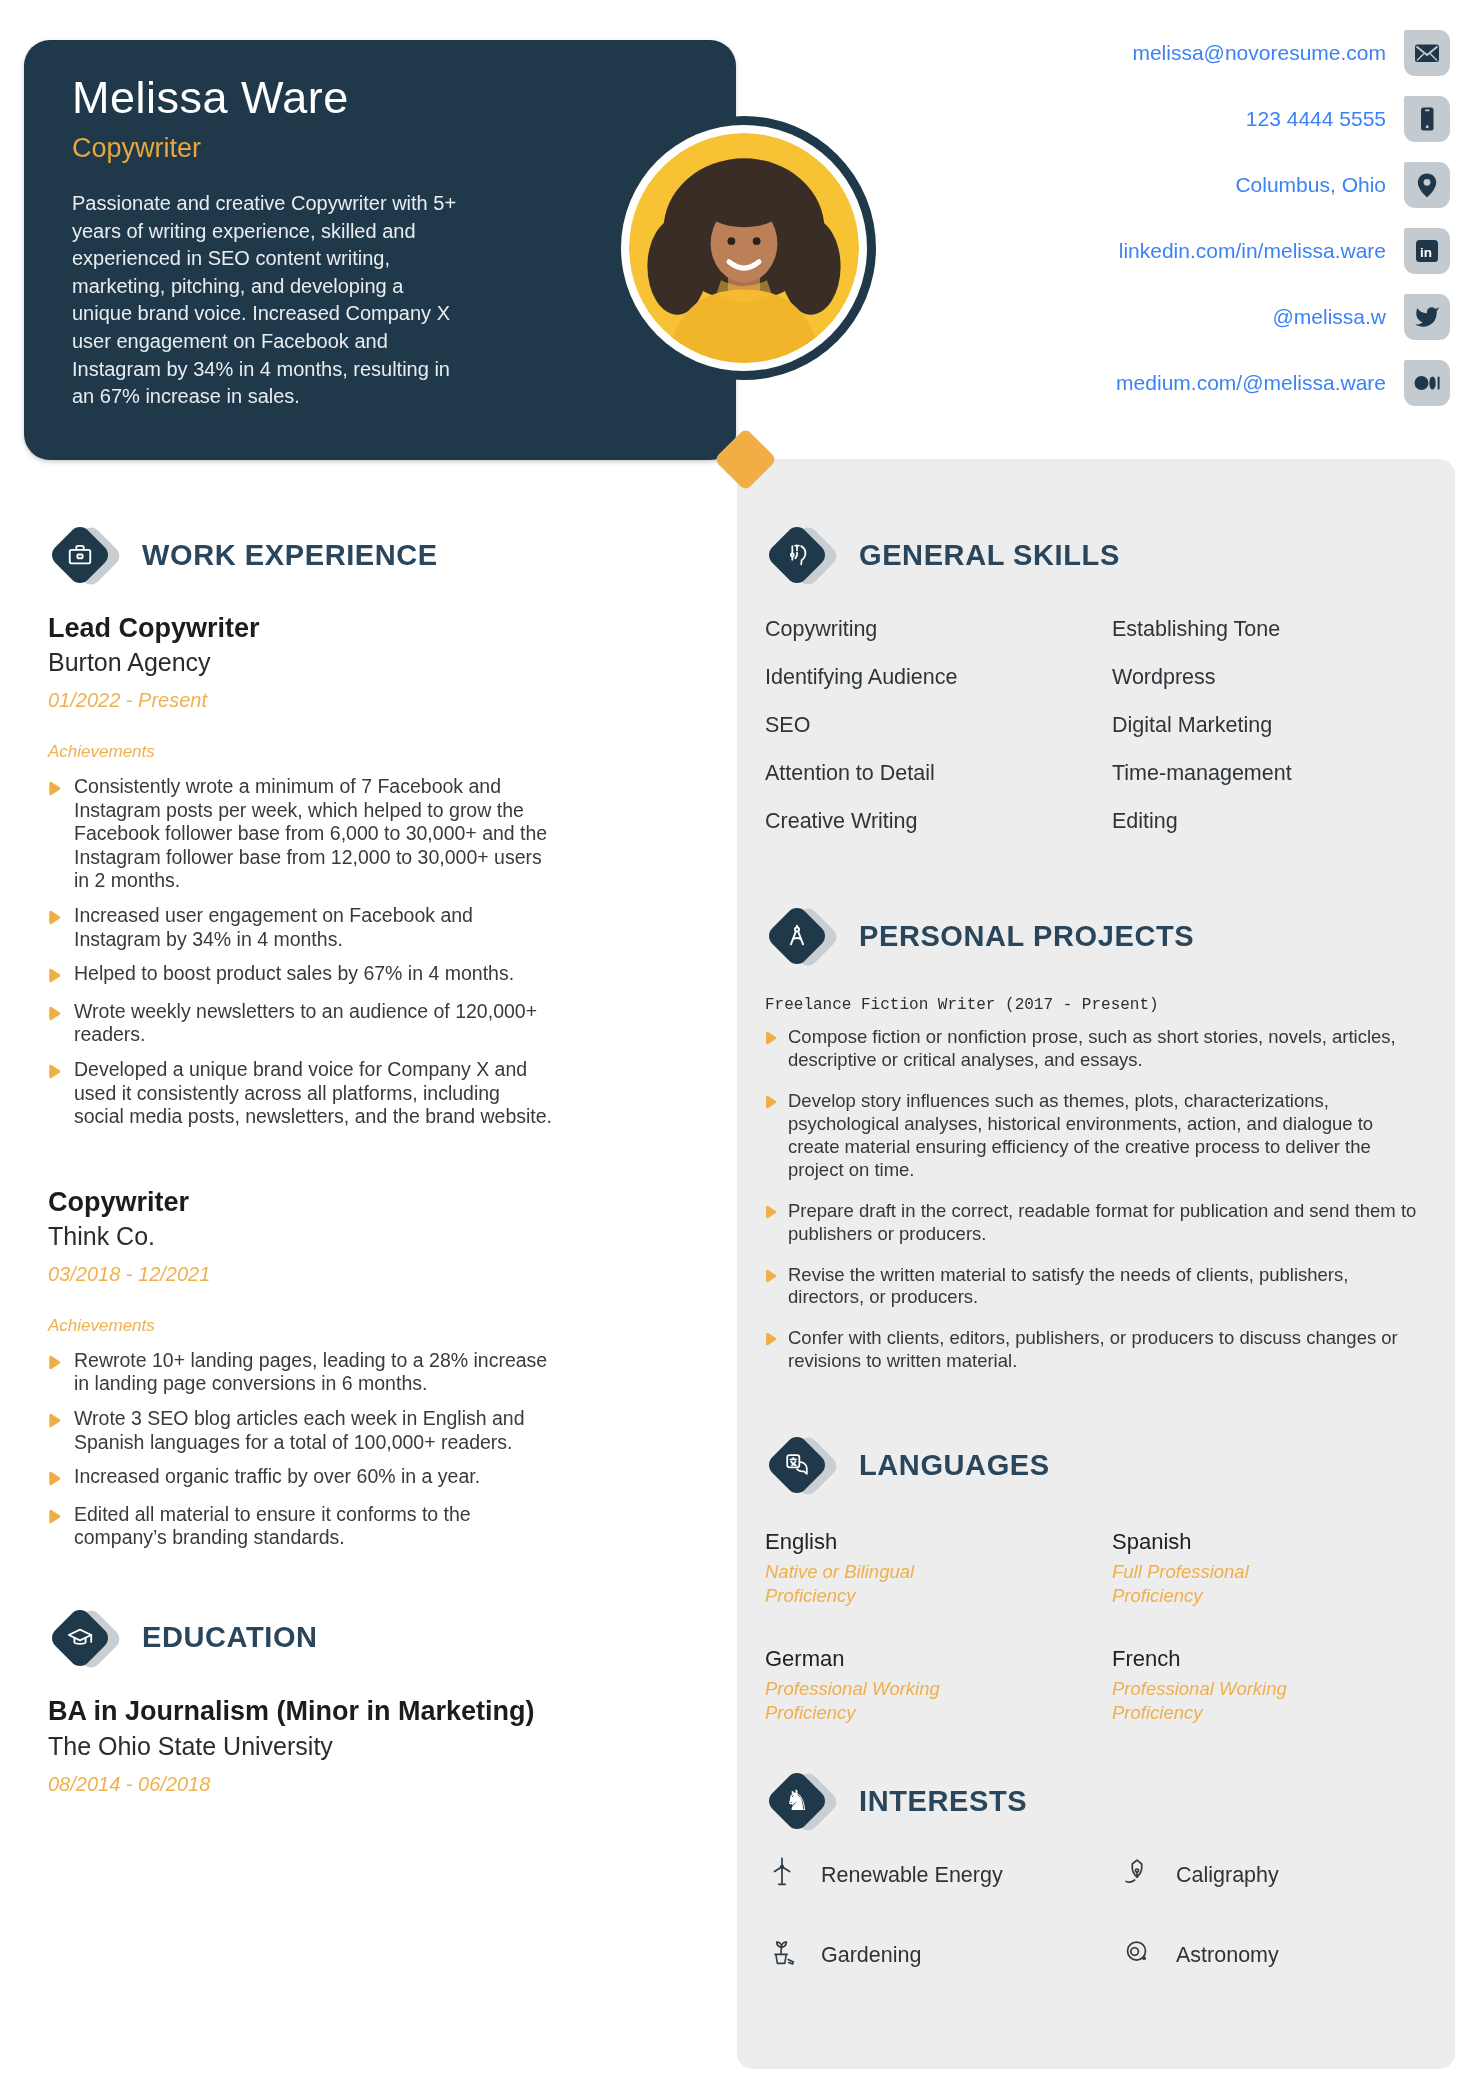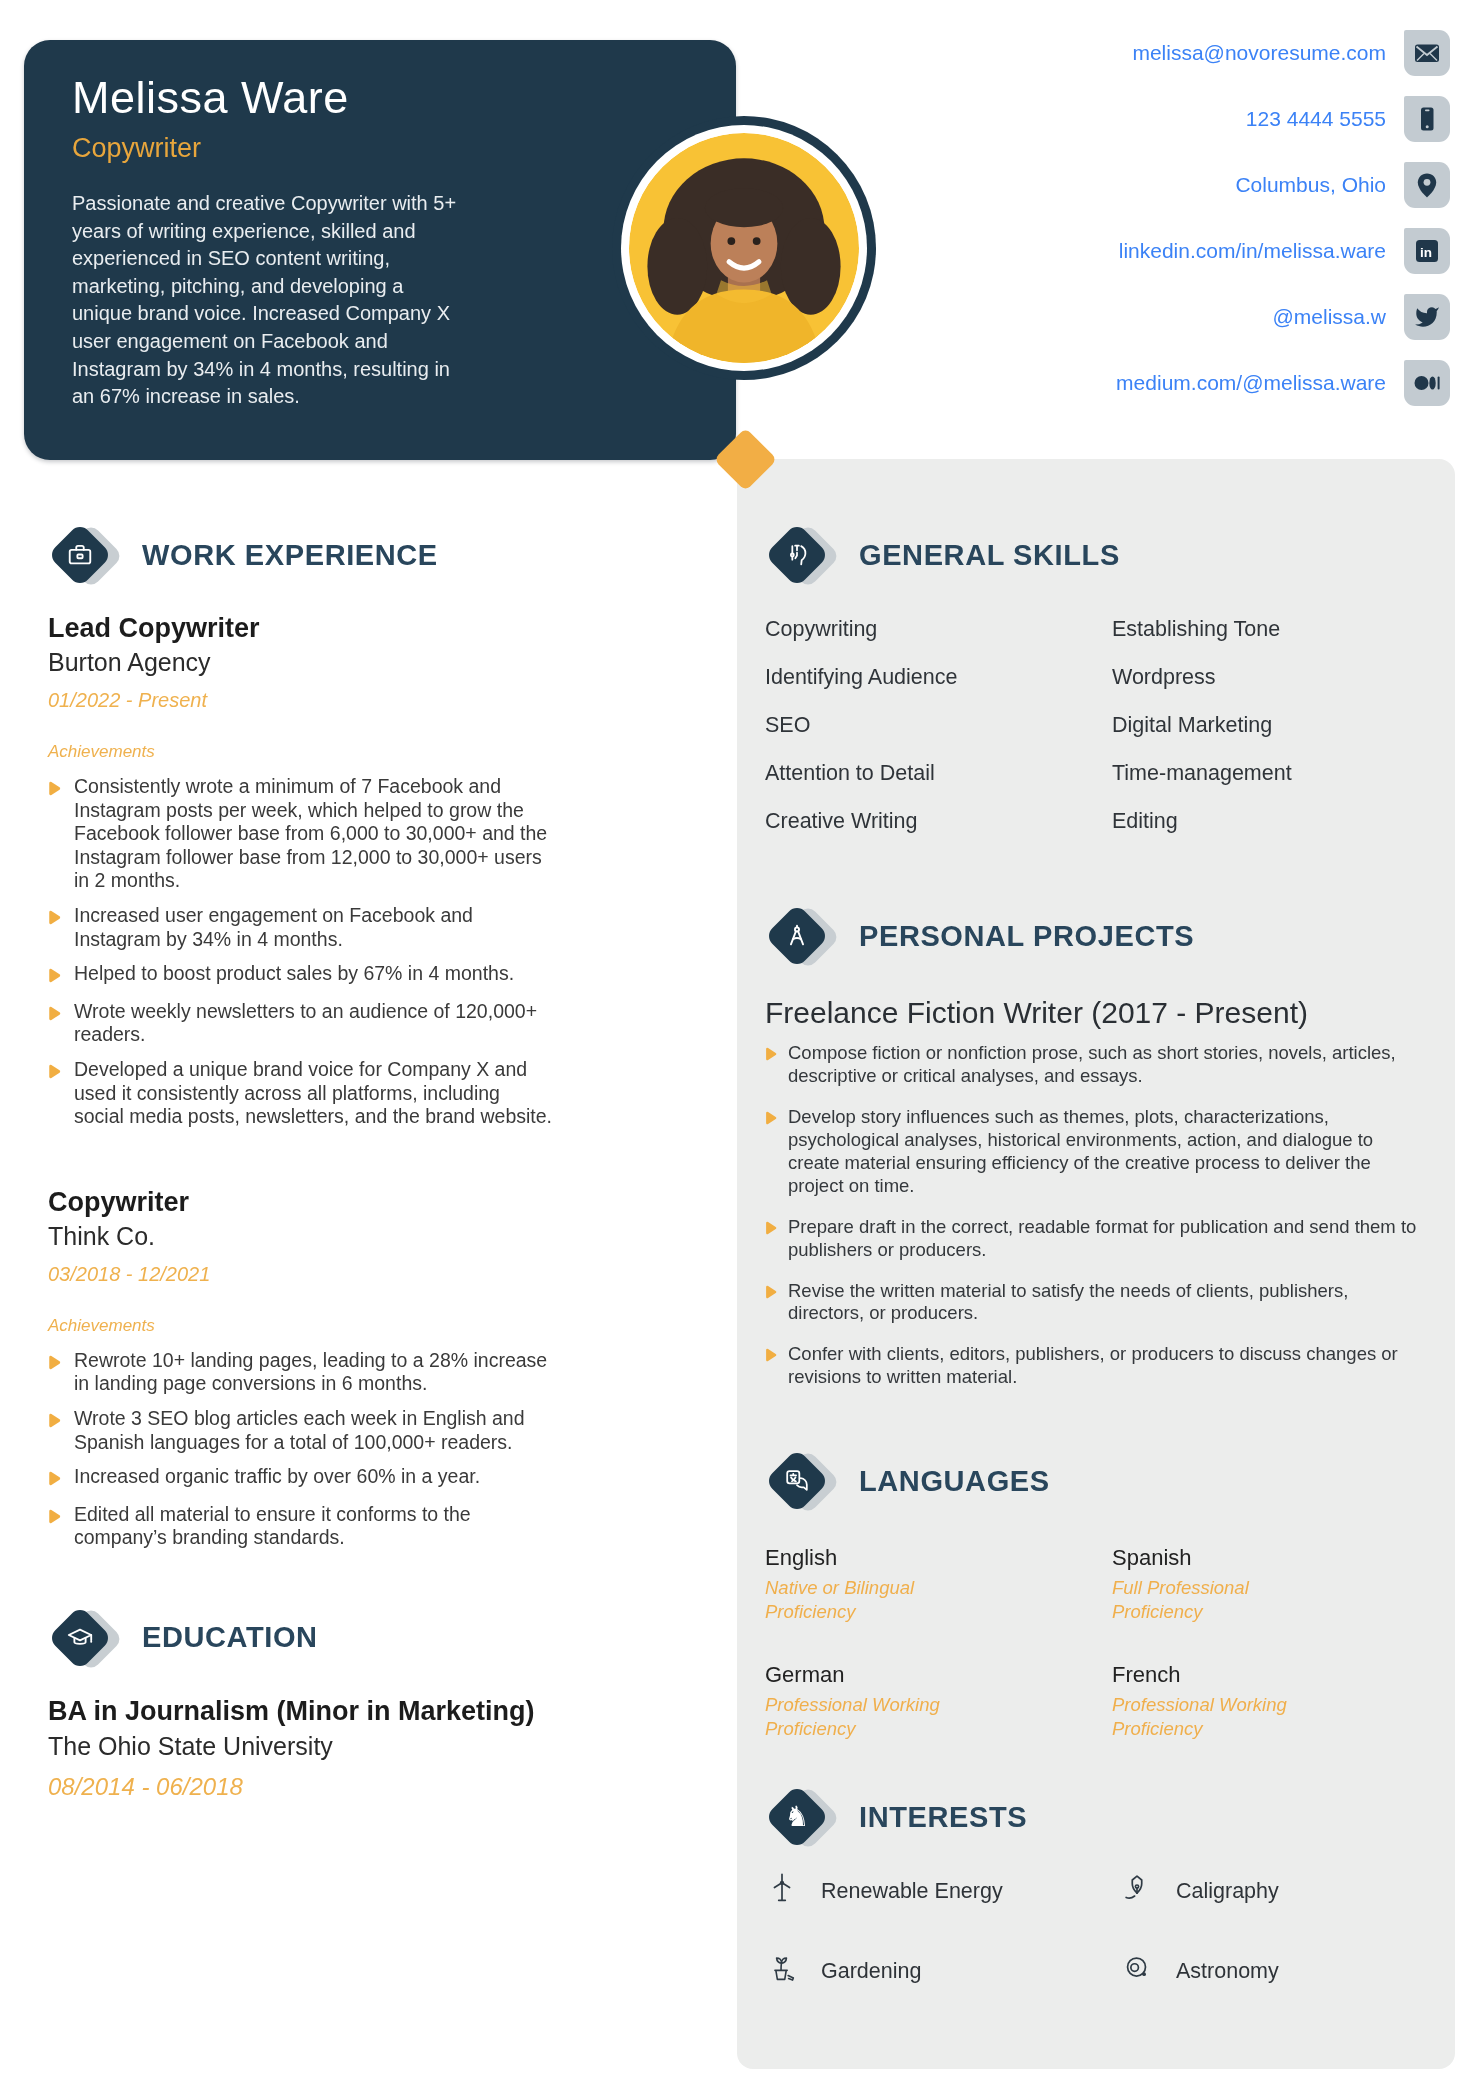--- a/index.html
+++ b/index.html
@@ -63,24 +63,24 @@
   .job-title{font-size:27px;font-weight:700;color:#1C1C1C;}
   .job-company{font-size:25px;color:#2B2B2B;margin-top:4px;}
   .job-dates{font-size:20px;font-style:italic;color:var(--accent-light);margin-top:12px;}
   .ach-label{font-size:17px;font-style:italic;color:var(--accent-light);margin-top:30px;}
   .bullets{margin-top:13px;display:flex;flex-direction:column;gap:11px;}
   .bullet{display:flex;gap:13px;font-size:19.5px;line-height:1.21;color:var(--body-text);}
   .bmark{flex:0 0 auto;margin-top:3px;}
   .section-gap{margin-top:56px;}
   .edu-degree{font-size:27px;font-weight:700;color:#1C1C1C;margin-top:26px;}
   .edu-school{font-size:25px;color:#2B2B2B;margin-top:5px;}
-  .edu-dates{font-size:24px;font-style:italic;color:var(--accent-light);margin-top:12px;}
+  .edu-dates{font-size:20px;font-style:italic;color:var(--accent-light);margin-top:12px;}
   
   .skills-grid{display:grid;grid-template-columns:347px auto;row-gap:23px;margin-top:30px;font-size:21.5px;color:#2F3439;}
-  .project-title{margin-top:28px;font-size:30px;color:#2A2F34;}
+  .project-title{margin-top:28px;font-size:16px;color:#2A2F34;font-family:Liberation Mono, monospace;}
   .rbullets{margin-top:12px;display:flex;flex-direction:column;gap:18px;}
   .rbullet{display:flex;gap:11px;font-size:18.5px;line-height:1.24;color:#34383C;}
   .rbullet .bmark{margin-top:2px;}
   .proj-gap{margin-top:70px;}
   .lang-gap{margin-top:60px;}
   .int-gap{margin-top:44px;}
   .lang-grid{display:grid;grid-template-columns:347px auto;row-gap:38px;margin-top:32px;}
   .lang-name{font-size:22px;color:#222;}
   .lang-level{font-size:18.5px;font-style:italic;color:#F0AF4C;line-height:1.3;margin-top:5px;max-width:228px;}
   .int-grid{display:grid;grid-template-columns:355px auto;row-gap:40px;margin-top:22px;}

